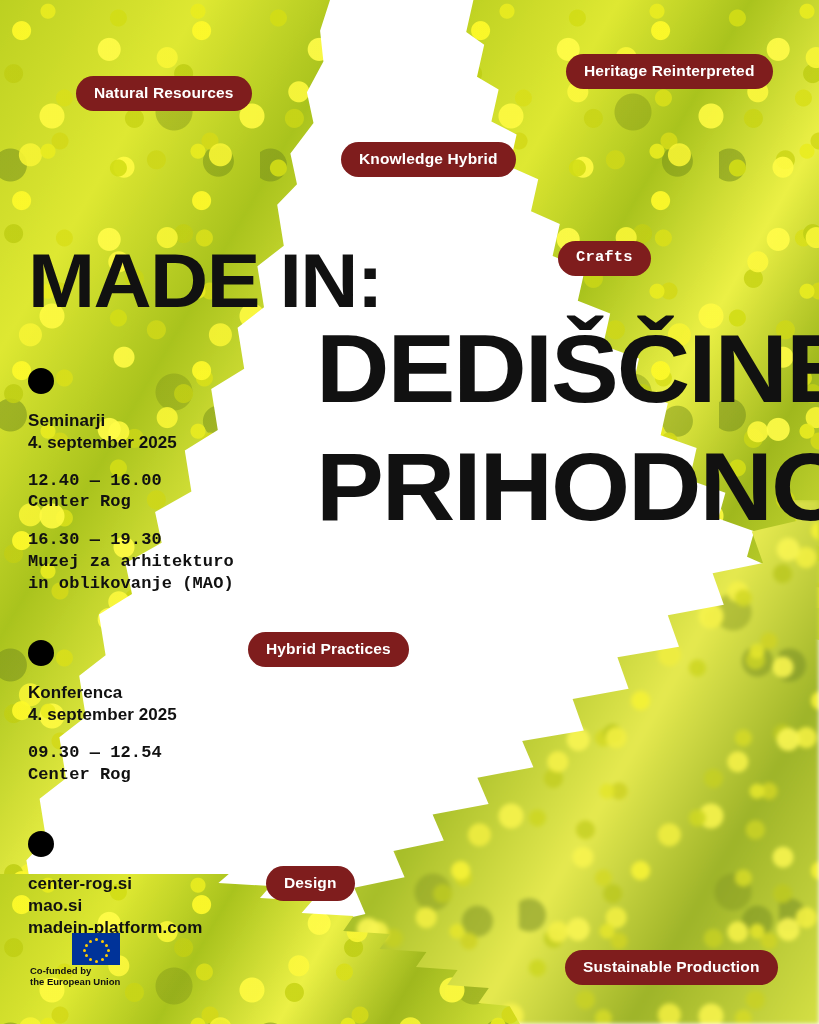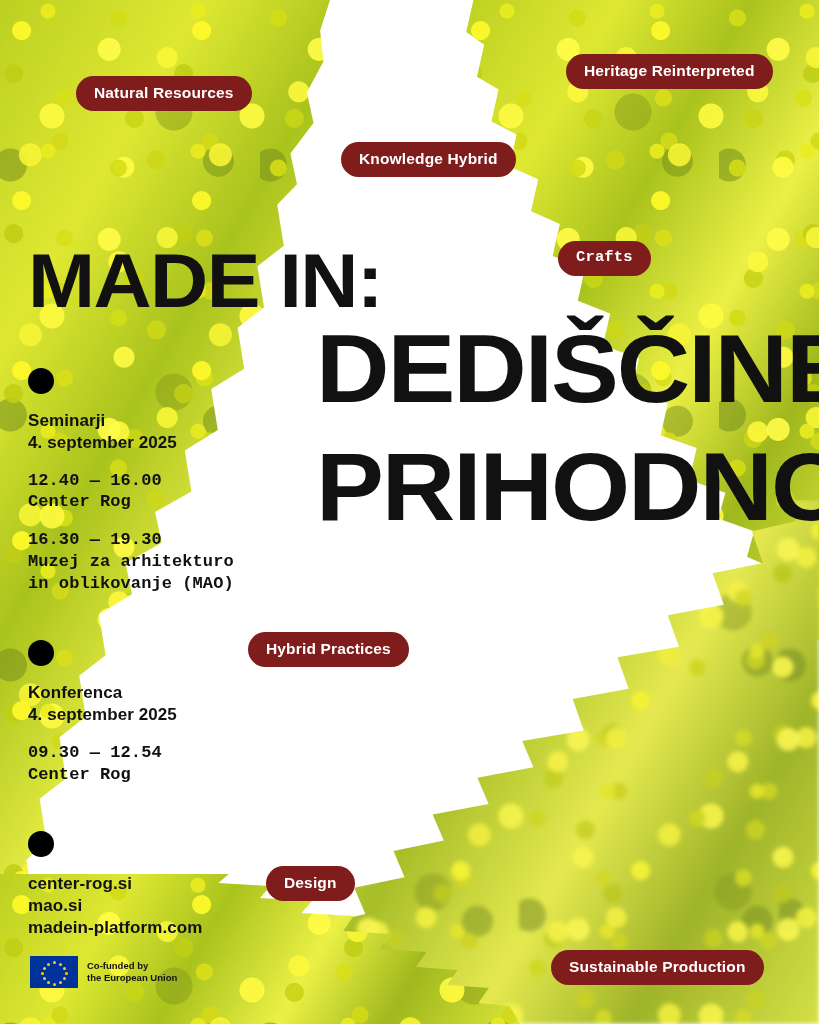--- a/index.html
+++ b/index.html
@@ -159,22 +159,22 @@
   }
   .gap-top { margin-top: 16px; font-family: Liberation Mono, monospace; }
   .block-gap { height: 26px; }
 
   
   #eu-badge {
     position: absolute;
     left: 30px;
     bottom: 36px;
     display: flex;
-    align-items: center;
-    gap: 9px;
+    align-items: flex-end;
+    flex-direction: column;
   }
   #eu-flag {
     width: 48px;
     height: 32px;
     background: #003399;
     position: relative;
     flex: none;
   }
   #eu-flag .star {
     position: absolute;
@@ -203,21 +203,21 @@
   <div class="headline" id="title-line1">MADE IN:</div>
   <div class="headline" id="title-line2">DEDIŠČINE</div>
   <div class="headline" id="title-line3">PRIHODNOSTI</div>
 
   <div class="pill" style="left:76px;  top:76px;">Natural Resources</div>
   <div class="pill" style="left:566px; top:54px;">Heritage Reinterpreted</div>
   <div class="pill" style="left:341px; top:142px;">Knowledge Hybrid</div>
   <div class="pill" style="left:558px; top:241px;font-family:Liberation Mono, monospace;">Crafts</div>
   <div class="pill" style="left:248px; top:632px;">Hybrid Practices</div>
   <div class="pill" style="left:266px; top:866px;">Design</div>
-  <div class="pill" style="left:551px; top:950px;text-align:center;">Sustainable Production</div>
+  <div class="pill" style="left:565px; top:950px;text-align:center;">Sustainable Production</div>
 
   <div id="info">
 
     <div class="bullet"></div>
     <div class="info-group">
       <div class="info-line">Seminarji</div>
       <div class="info-line">4. september 2025</div>
       <div class="gap-top">
         <div class="info-line">12.40 — 16.00</div>
         <div class="info-line">Center Rog</div>

